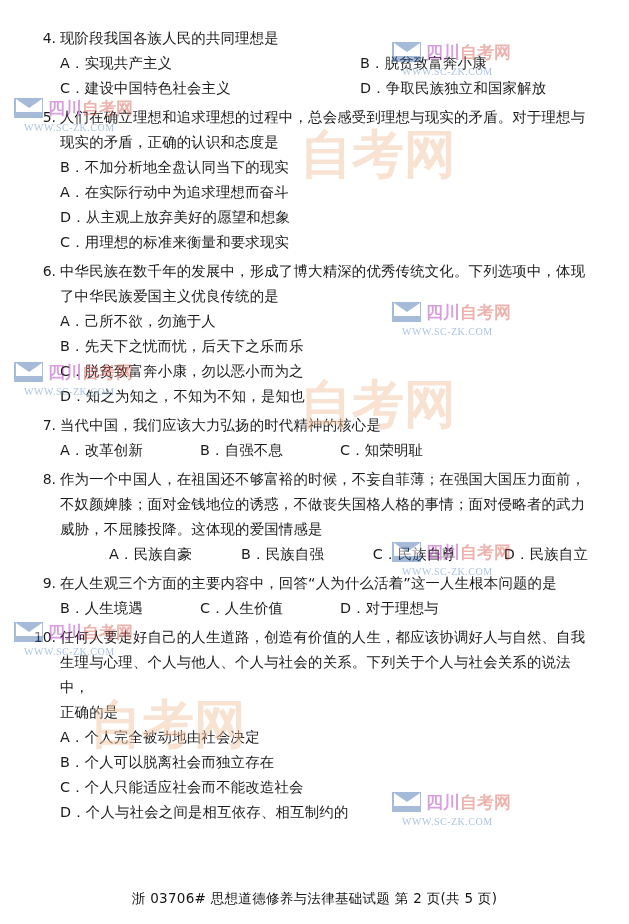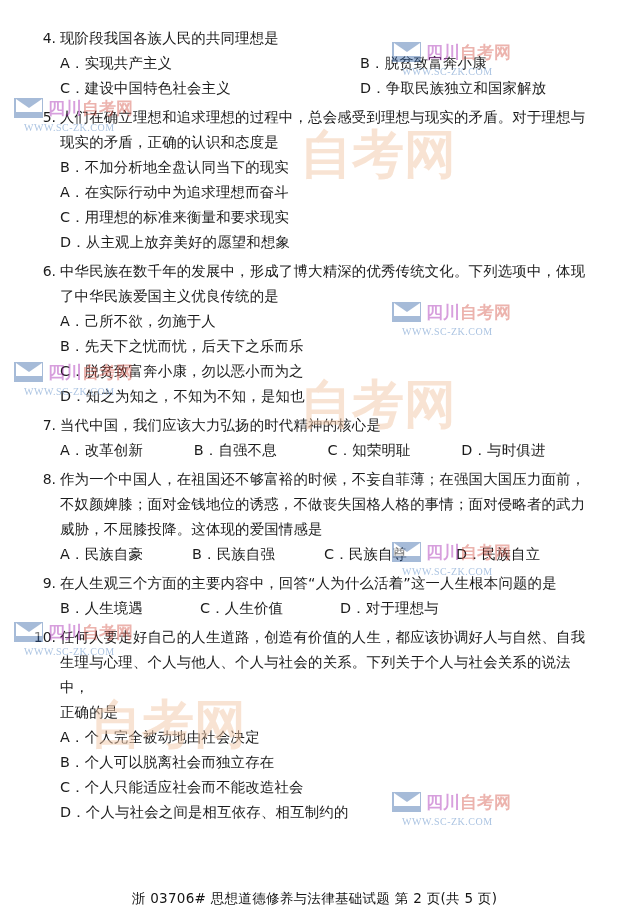--- a/index.html
+++ b/index.html
@@ -58,21 +58,21 @@
     line-height: 25px;
   }
   .opt {
     white-space: nowrap;
     letter-spacing: 0.2px;
   }
   
   .w2 > .opt:first-child { width: 300px; }
   
   .w4 > .opt { width: 140px; }
-  .w4-narrow > .opt { width: 132px; }
+  .w4-narrow > .opt { width: 132px; text-align: right; }
   .stack .opt-row { display: block; }
   .stack .opt { display: block; width: auto; }
 
   .footer {
     position: absolute;
     left: 0;
     right: 0;
     bottom: 16px;
     text-align: center;
     font-size: 13.5px;
@@ -183,24 +183,24 @@
       </div>
     </div>
     <div class="opts stack">
       <div class="opt-row">
         <div class="opt">B．不加分析地全盘认同当下的现实</div>
       </div>
       <div class="opt-row">
         <div class="opt">A．在实际行动中为追求理想而奋斗</div>
       </div>
       <div class="opt-row">
+        <div class="opt">D．从主观上放弃美好的愿望和想象</div>
+      </div>
+      <div class="opt-row">
         <div class="opt">C．用理想的标准来衡量和要求现实</div>
-      </div>
-      <div class="opt-row">
-        <div class="opt">D．从主观上放弃美好的愿望和想象</div>
       </div>
     </div>
   </div>
 
   <div class="q">
     <div class="q-head">
       <div class="q-num">6.</div>
       <div class="q-stem">
         <span>中华民族在数千年的发展中，形成了博大精深的优秀传统文化。下列选项中，体现</span>
         <span class="line2">了中华民族爱国主义优良传统的是</span>
@@ -225,21 +225,20 @@
   <div class="q">
     <div class="q-head">
       <div class="q-num">7.</div>
       <div class="q-stem">当代中国，我们应该大力弘扬的时代精神的核心是</div>
     </div>
     <div class="opts">
       <div class="opt-row w4">
         <div class="opt">A．改革创新</div>
         <div class="opt">B．自强不息</div>
         <div class="opt">C．知荣明耻</div>
-        <div class="opt">D．与时俱进</div>
       </div>
     </div>
   </div>
 
   <div class="q">
     <div class="q-head">
       <div class="q-num">8.</div>
       <div class="q-stem">
         <span>作为一个中国人，在祖国还不够富裕的时候，不妄自菲薄；在强国大国压力面前，</span>
         <span class="line2">不奴颜婢膝；面对金钱地位的诱惑，不做丧失国格人格的事情；面对侵略者的武力</span>

